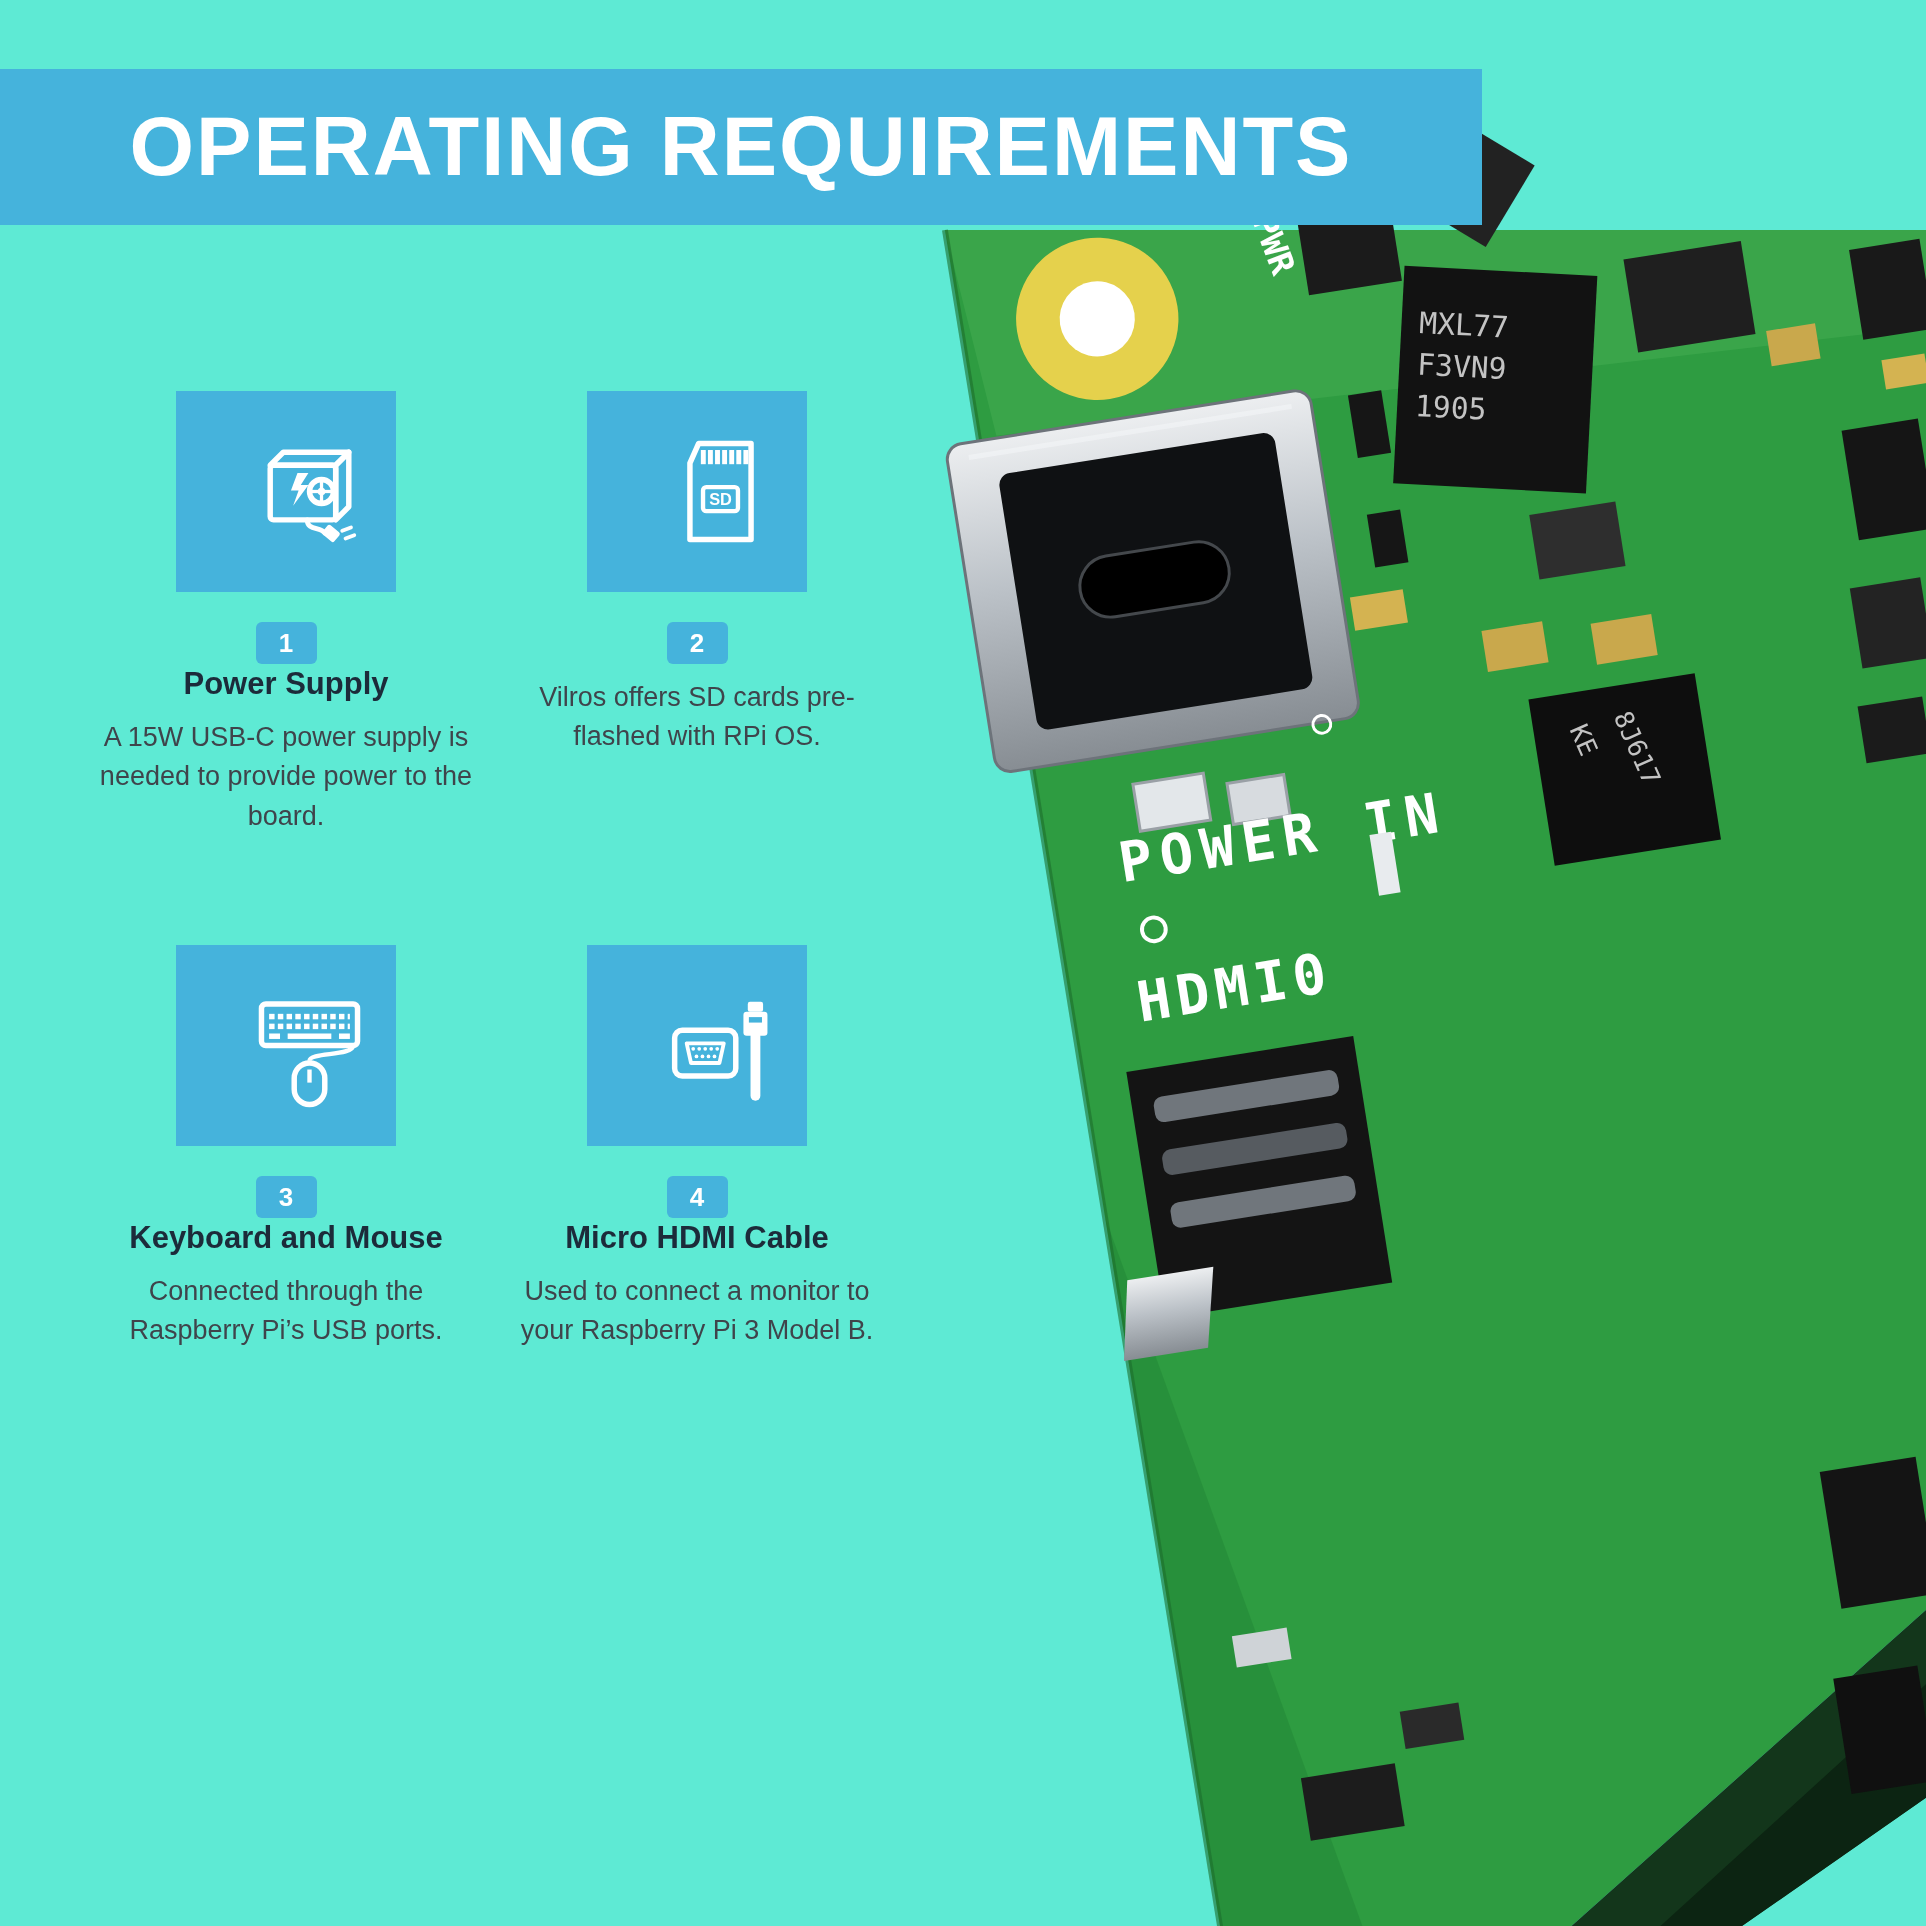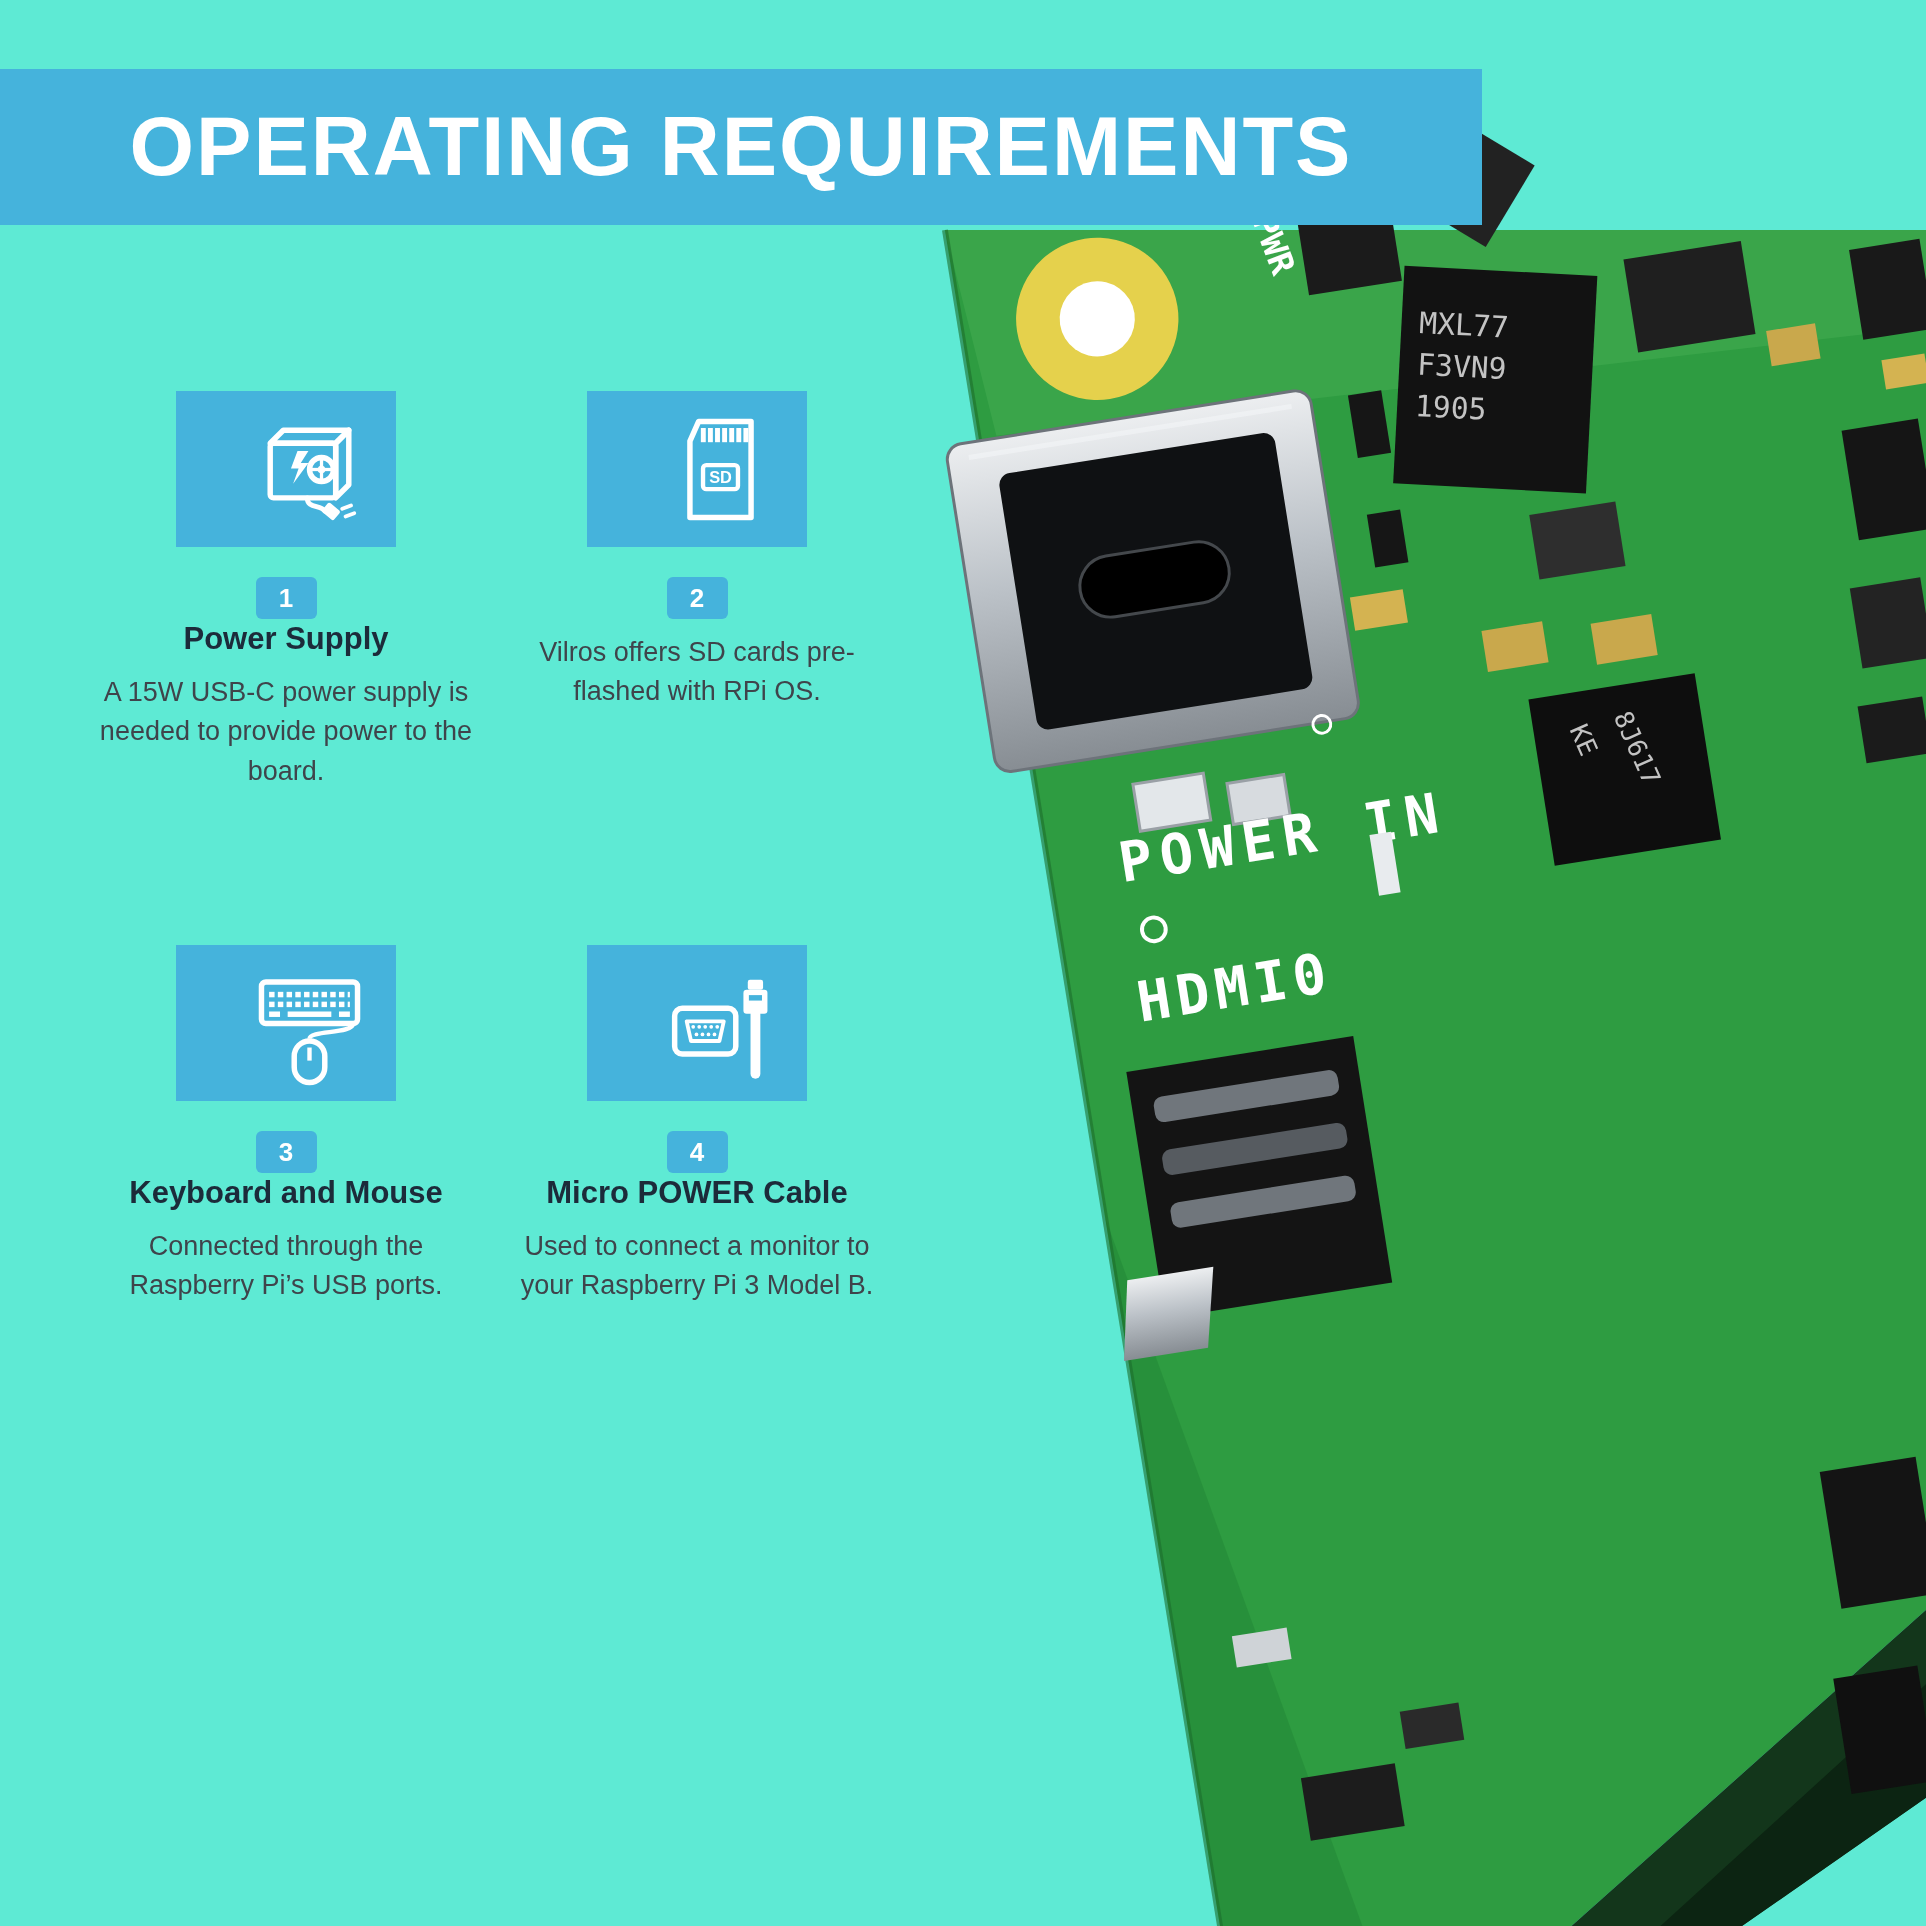--- a/index.html
+++ b/index.html
@@ -32,21 +32,21 @@
   
   .card{
     position:absolute;width:416px;display:flex;flex-direction:column;align-items:center;
     z-index:2;
   }
   #card1{left:78px;top:391px}
   #card2{left:489px;top:391px}
   #card3{left:78px;top:945px}
   #card4{left:489px;top:945px}
   .tile{
-    width:220px;height:156px;background:var(--accent);
+    width:220px;height:201px;background:var(--accent);
     display:flex;align-items:center;justify-content:center;flex:none;padding-left:47px;
   }
   .badge{
     margin-top:30px;min-width:61px;height:42px;padding:0 10px;
     background:var(--accent);border-radius:6px;
     color:#fff;font-weight:bold;font-size:26px;
     display:flex;align-items:center;justify-content:center;
   }
   .card h2{
     font-size:31px;font-weight:bold;color:var(--title);
@@ -261,18 +261,18 @@
           <circle cx="49" cy="70" r="1.7"></circle>
             <circle cx="54.5" cy="70" r="1.7"></circle>
         </g>
         <rect x="85" y="20" width="14" height="9" rx="2" fill="#fff"></rect>
         <rect x="81" y="29" width="22" height="22" rx="3" fill="#fff"></rect>
         <rect x="86" y="34" width="12" height="5" fill="#45B3DC"></rect>
         <line x1="92" y1="51" x2="92" y2="106" stroke="#fff" stroke-width="9" stroke-linecap="round"></line>
       </svg>
     </div>
     <div class="badge">4</div>
-    <h2>Micro POWER Cable</h2>
+    <h2>Micro HDMI Cable</h2>
     <p>Used to connect a monitor to your Raspberry Pi 3 Model B.</p>
   </div>
 
 </div>
 
 
 </body></html>

